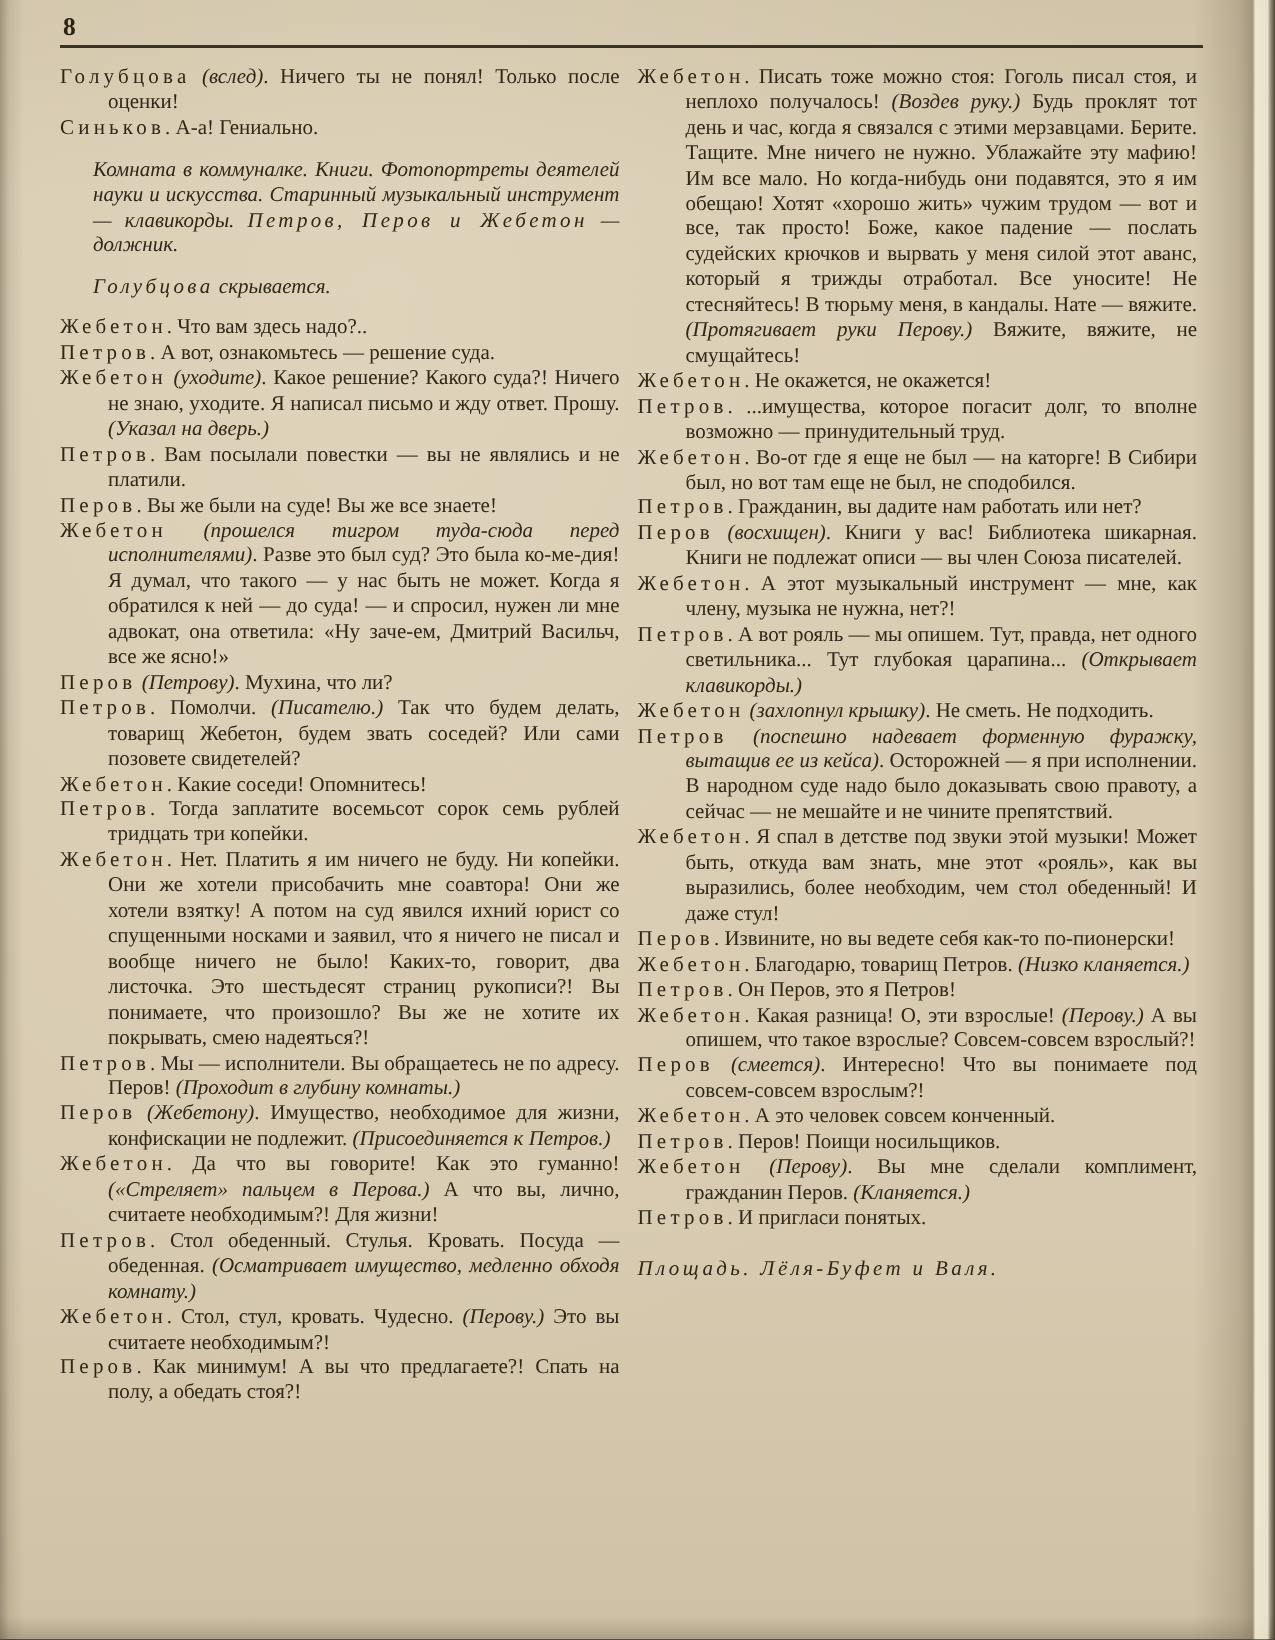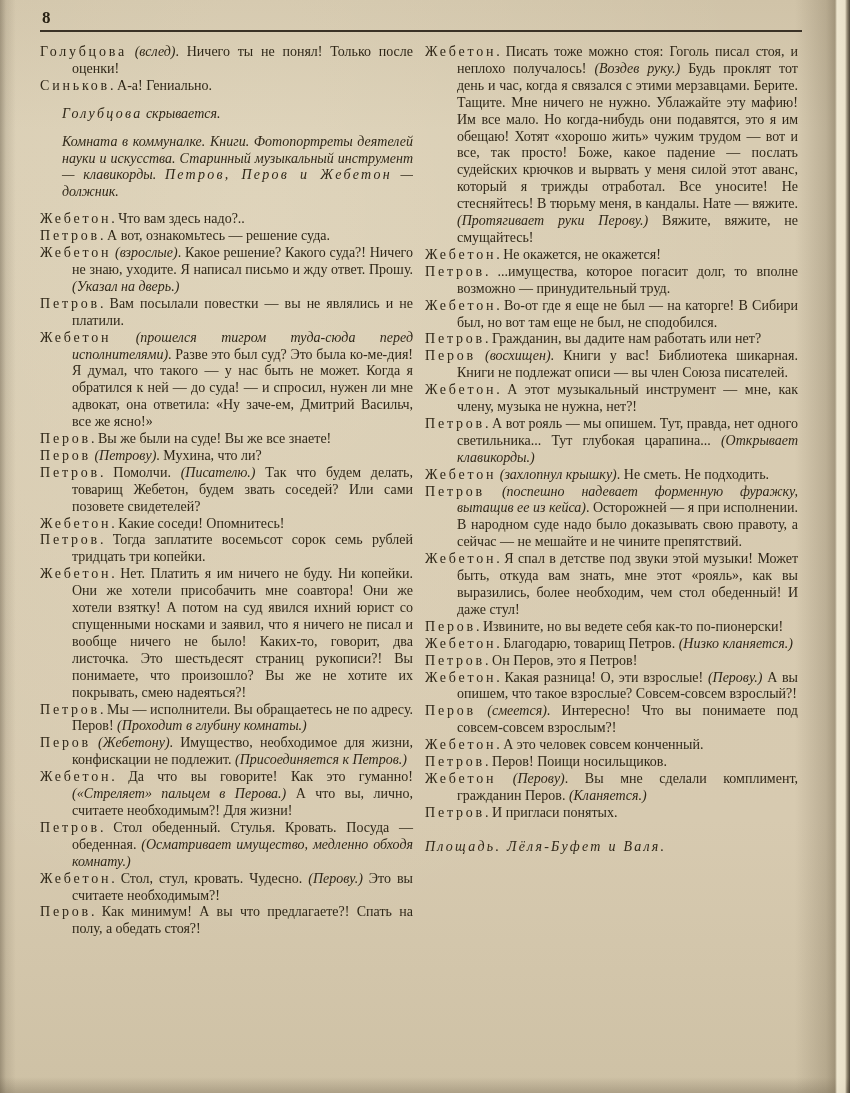--- a/index.html
+++ b/index.html
@@ -38,28 +38,28 @@
 <body>
 
 <div class="page">
   <div class="content">
     <div class="pagenum">8</div>
     <div class="rule"></div>
     <div class="cols">
       <div class="col">
           <p class="speech"><span class="speaker">Голубцова</span><span class=""> </span><span class="it ">(вслед)</span><span class="">. Ничего ты не понял! Только после оценки!</span></p>
           <p class="speech"><span class="speaker">Синьков</span><span class="">. А-а! Гениально.</span></p>
+          <p class="stage"><span class="it ">Комната в коммуналке. Книги. Фотопортреты деятелей науки и искусства. Старинный музыкальный инструмент — клавикорды. </span><span class="it sp">Петров, Перов и Жебетон</span><span class="it "> — должник.</span></p>
           <p class="stage"><span class="it sp">Голубцова</span><span class="it "> скрывается.</span></p>
-          <p class="stage"><span class="it ">Комната в коммуналке. Книги. Фотопортреты деятелей науки и искусства. Старинный музыкальный инструмент — клавикорды. </span><span class="it sp">Петров, Перов и Жебетон</span><span class="it "> — должник.</span></p>
           <p class="speech"><span class="speaker">Жебетон</span><span class="">. Что вам здесь надо?..</span></p>
           <p class="speech"><span class="speaker">Петров</span><span class="">. А вот, ознакомьтесь — решение суда.</span></p>
-          <p class="speech"><span class="speaker">Жебетон</span><span class=""> </span><span class="it ">(взрослые)</span><span class="">. Какое решение? Какого суда?! Ничего не знаю, уходите. Я написал письмо и жду ответ. Прошу. </span><span class="it ">(Указал на дверь.)</span></p>
+          <p class="speech"><span class="speaker">Жебетон</span><span class=""> </span><span class="it ">(уходите)</span><span class="">. Какое решение? Какого суда?! Ничего не знаю, уходите. Я написал письмо и жду ответ. Прошу. </span><span class="it ">(Указал на дверь.)</span></p>
           <p class="speech"><span class="speaker">Петров</span><span class="">. Вам посылали повестки — вы не являлись и не платили.</span></p>
+          <p class="speech"><span class="speaker">Перов</span><span class="">. Вы же были на суде! Вы же все знаете!</span></p>
           <p class="speech"><span class="speaker">Жебетон</span><span class=""> </span><span class="it ">(прошелся тигром туда-сюда перед исполнителями)</span><span class="">. Разве это был суд? Это была ко-ме-дия! Я думал, что такого — у нас быть не может. Когда я обратился к ней — до суда! — и спросил, нужен ли мне адвокат, она ответила: «Ну заче-ем, Дмитрий Васильч, все же ясно!»</span></p>
-          <p class="speech"><span class="speaker">Перов</span><span class="">. Вы же были на суде! Вы же все знаете!</span></p>
           <p class="speech"><span class="speaker">Перов</span><span class=""> </span><span class="it ">(Петрову)</span><span class="">. Мухина, что ли?</span></p>
           <p class="speech"><span class="speaker">Петров</span><span class="">. Помолчи. </span><span class="it ">(Писателю.)</span><span class=""> Так что будем делать, товарищ Жебетон, будем звать соседей? Или сами позовете свидетелей?</span></p>
           <p class="speech"><span class="speaker">Жебетон</span><span class="">. Какие соседи! Опомнитесь!</span></p>
           <p class="speech"><span class="speaker">Петров</span><span class="">. Тогда заплатите восемьсот сорок семь рублей тридцать три копейки.</span></p>
           <p class="speech"><span class="speaker">Жебетон</span><span class="">. Нет. Платить я им ничего не буду. Ни копейки. Они же хотели присобачить мне соавтора! Они же хотели взятку! А потом на суд явился ихний юрист со спущенными носками и заявил, что я ничего не писал и вообще ничего не было! Каких-то, говорит, два листочка. Это шестьдесят страниц рукописи?! Вы понимаете, что произошло? Вы же не хотите их покрывать, смею надеяться?!</span></p>
           <p class="speech"><span class="speaker">Петров</span><span class="">. Мы — исполнители. Вы обращаетесь не по адресу. Перов! </span><span class="it ">(Проходит в глубину комнаты.)</span></p>
           <p class="speech"><span class="speaker">Перов</span><span class=""> </span><span class="it ">(Жебетону)</span><span class="">. Имущество, необходимое для жизни, конфискации не подлежит. </span><span class="it ">(Присоединяется к Петров.)</span></p>
           <p class="speech"><span class="speaker">Жебетон</span><span class="">. Да что вы говорите! Как это гуманно! </span><span class="it ">(«Стреляет» пальцем в Перова.)</span><span class=""> А что вы, лично, считаете необходимым?! Для жизни!</span></p>
           <p class="speech"><span class="speaker">Петров</span><span class="">. Стол обеденный. Стулья. Кровать. Посуда — обеденная. </span><span class="it ">(Осматривает имущество, медленно обходя комнату.)</span></p>
           <p class="speech"><span class="speaker">Жебетон</span><span class="">. Стол, стул, кровать. Чудесно. </span><span class="it ">(Перову.)</span><span class=""> Это вы считаете необходимым?!</span></p>

